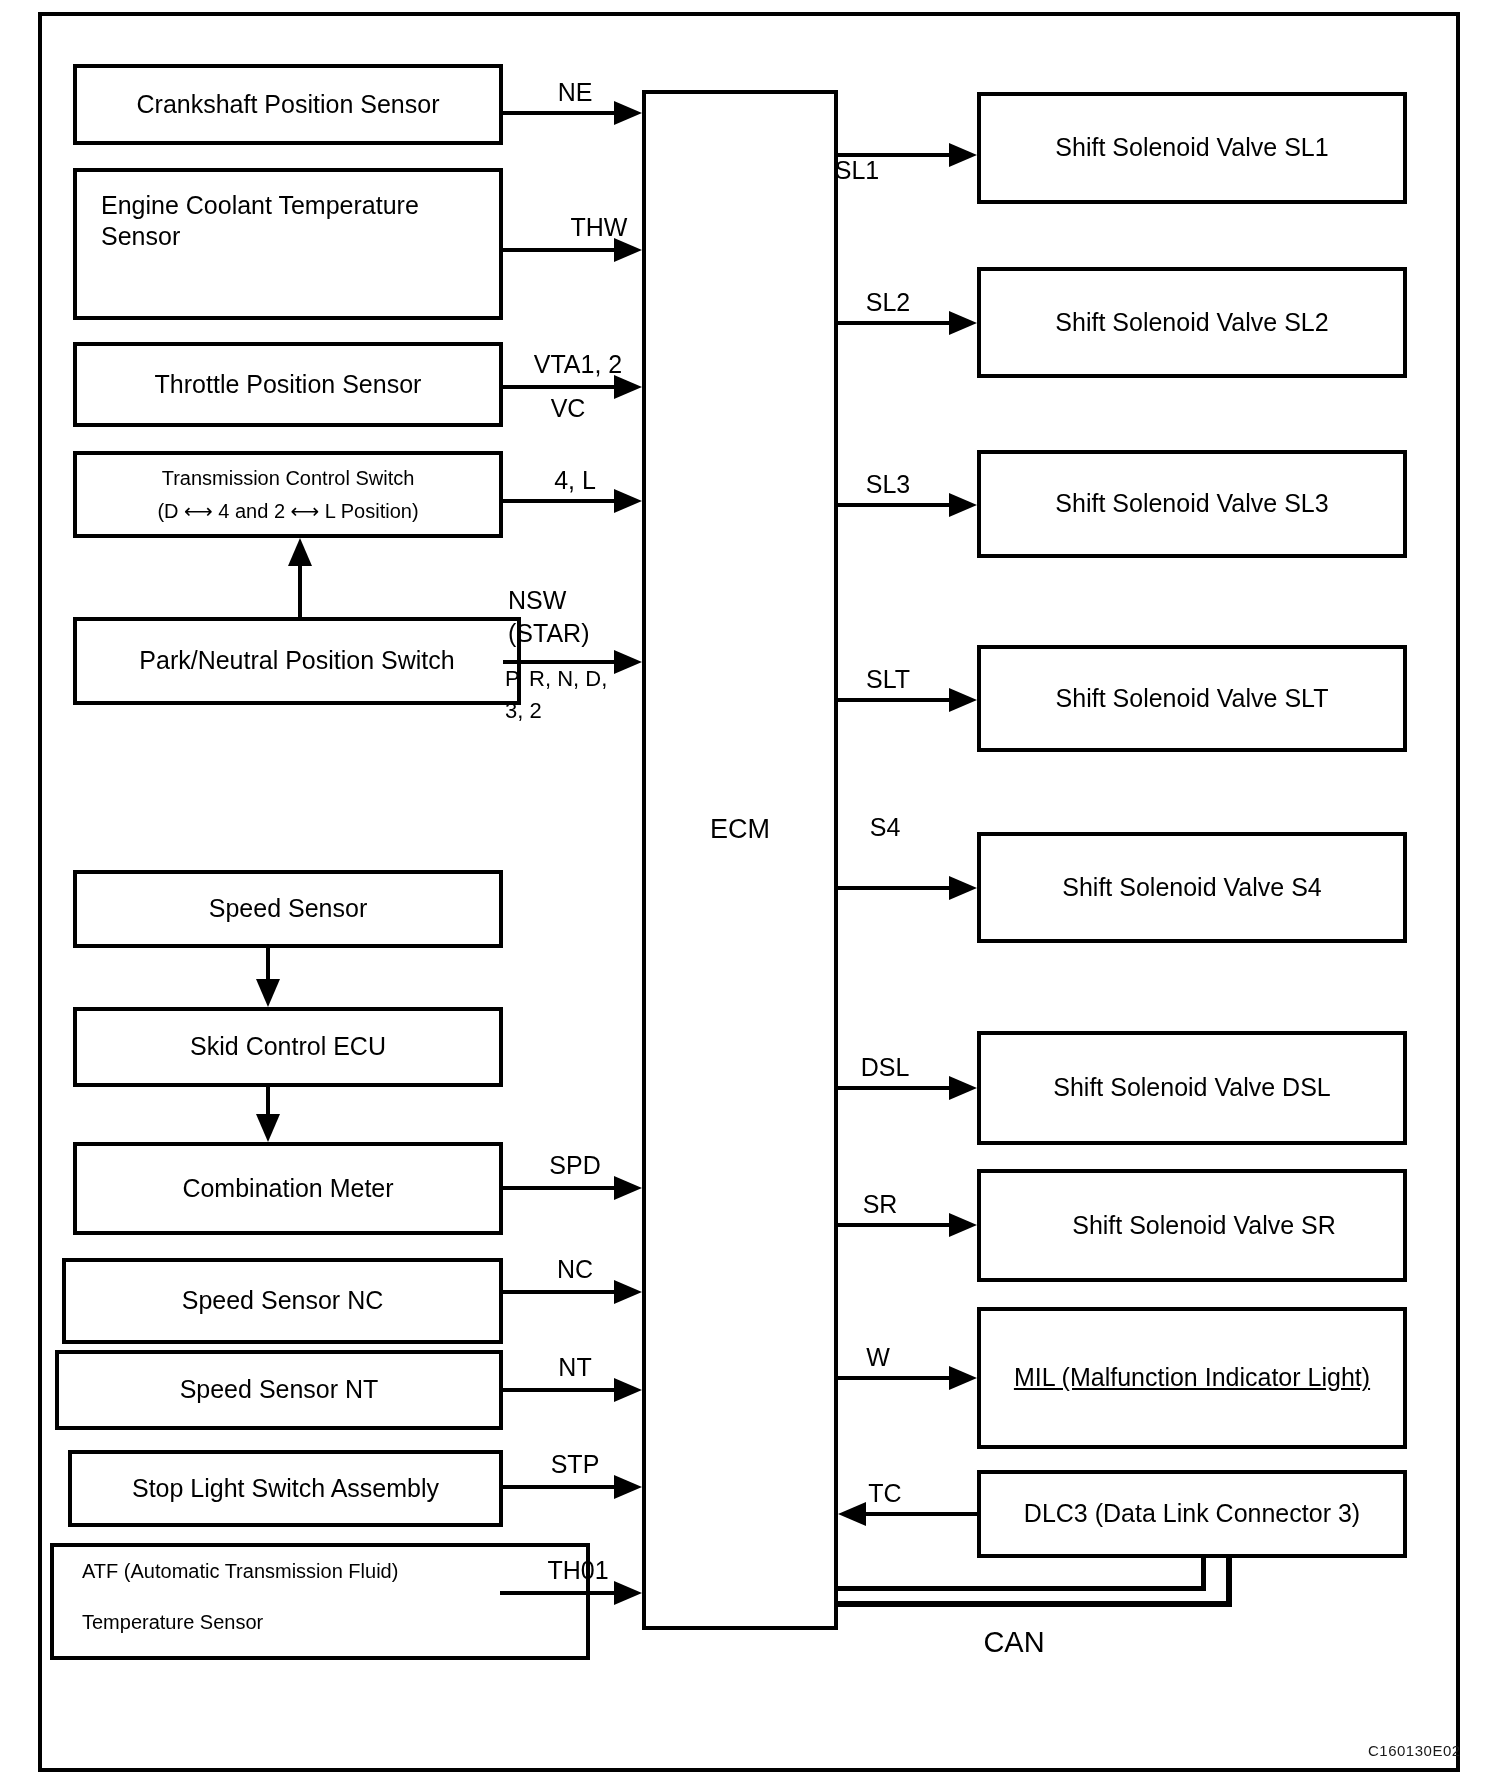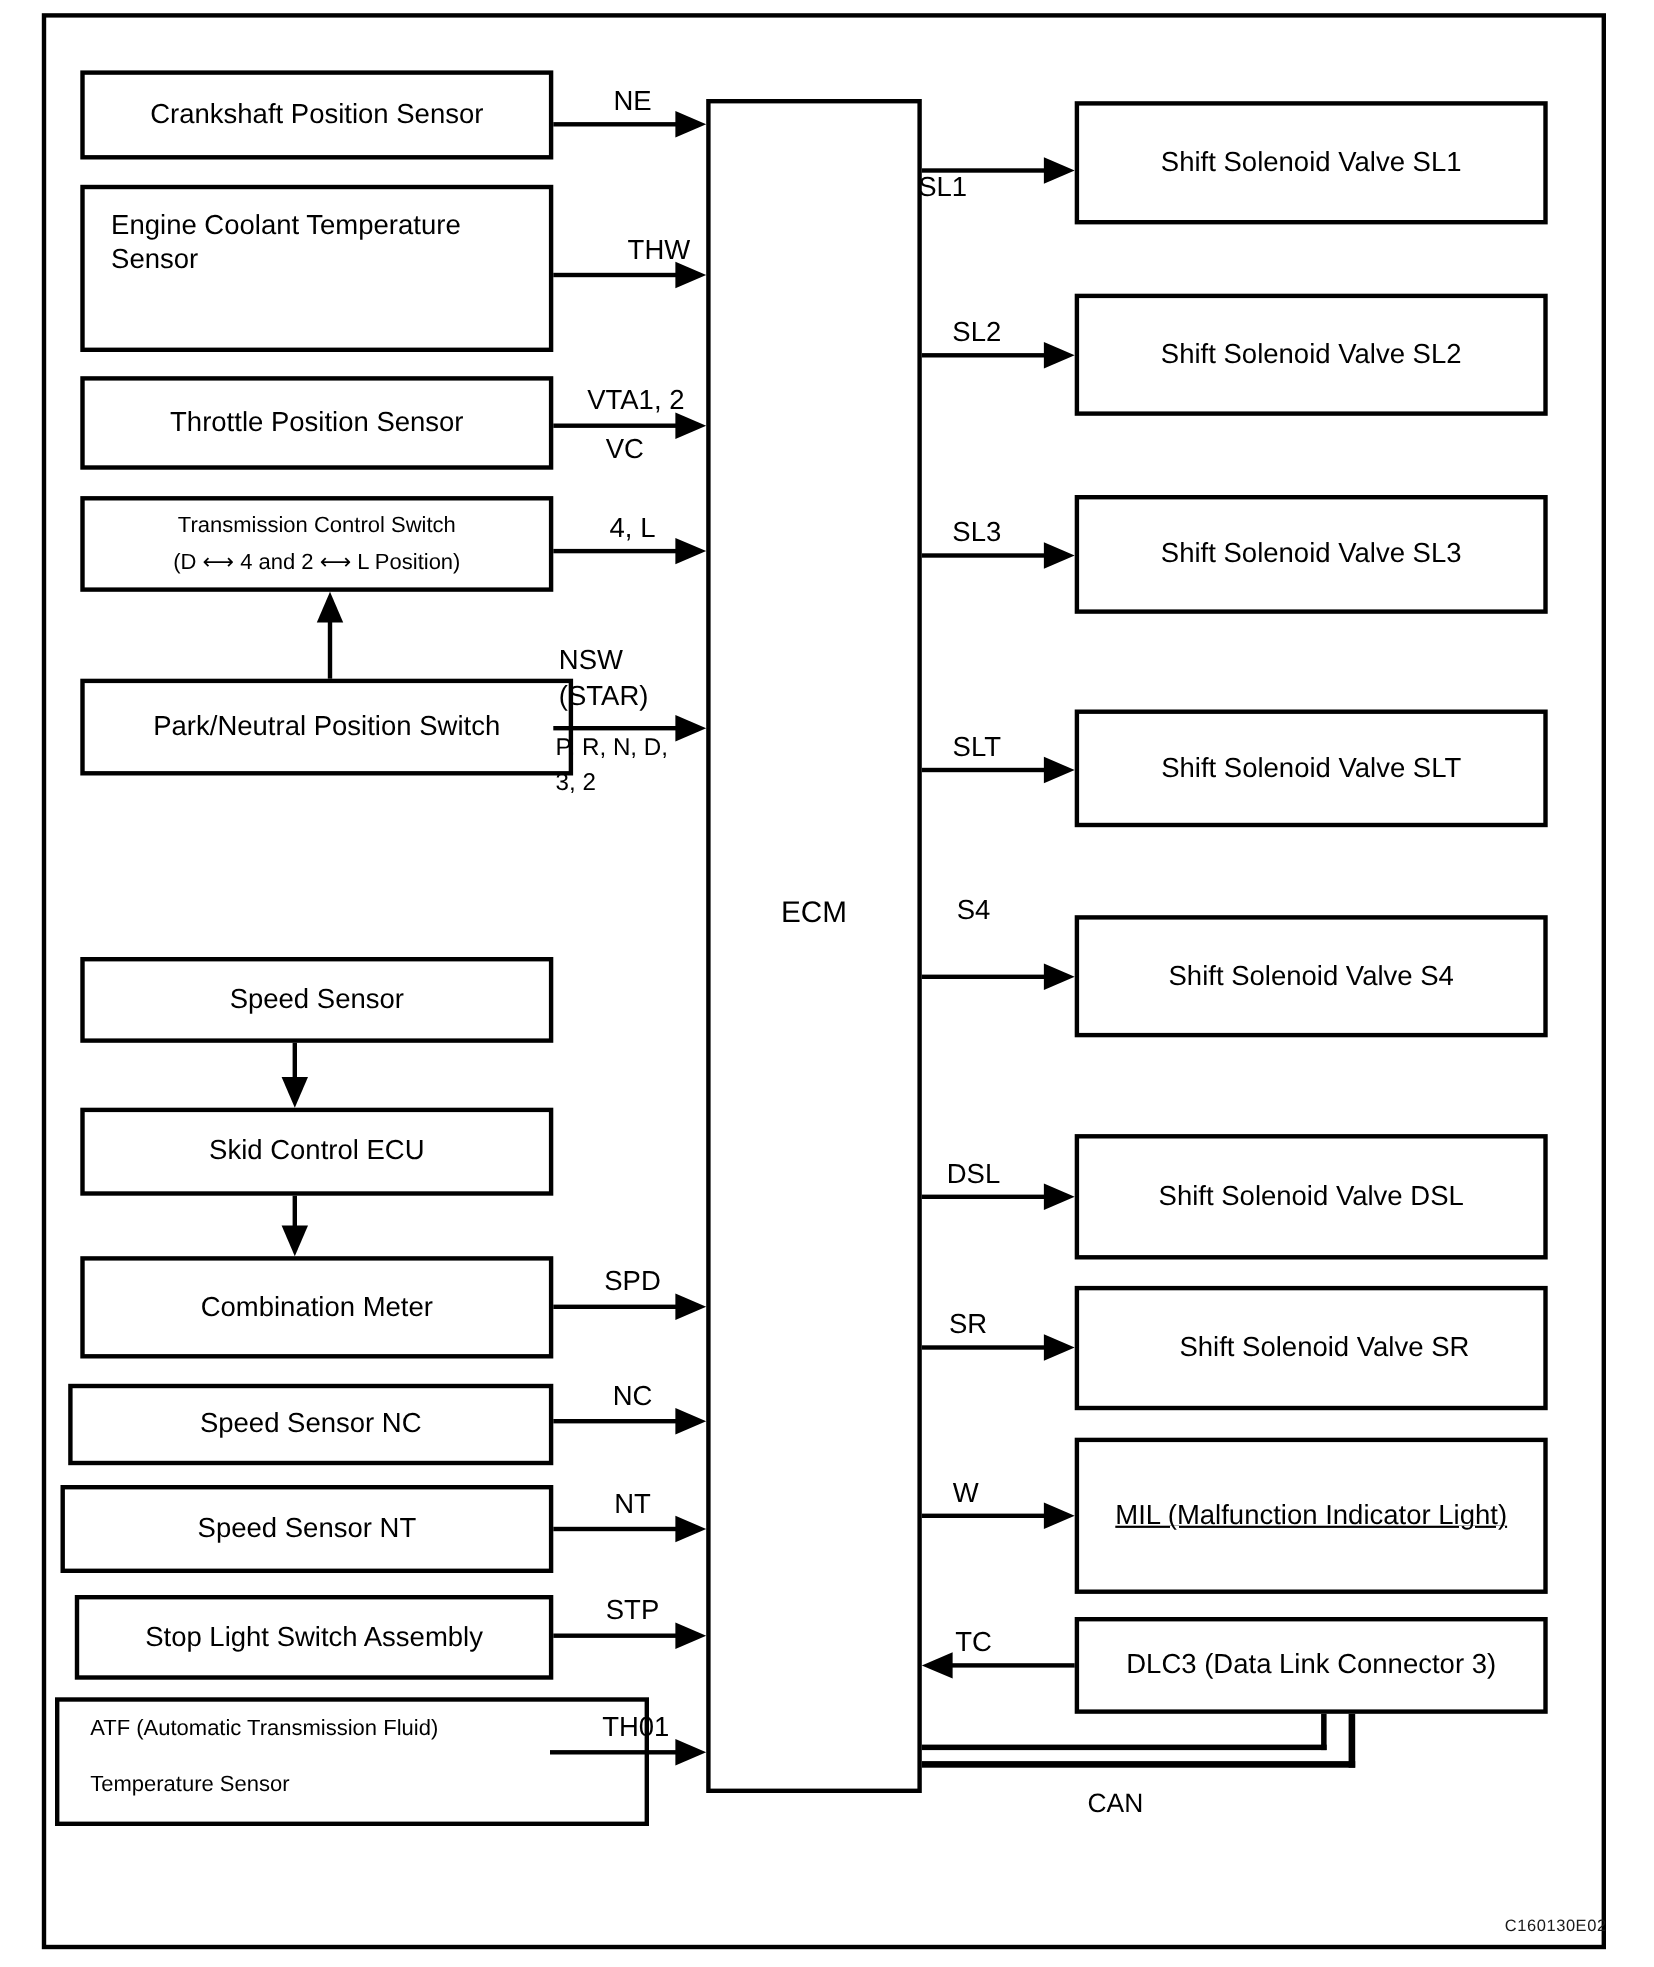--- a/index.html
+++ b/index.html
@@ -16,21 +16,21 @@
   .sig.c{transform:translateX(-50%);}
   .sig.sm{font-size:22px;}
   .hl{position:absolute;background:#000;height:4px;}
   .vl{position:absolute;background:#000;width:4px;}
   .ar{position:absolute;width:0;height:0;}
   .ar.r{border-top:12px solid transparent;border-bottom:12px solid transparent;border-left:28px solid #000;}
   .ar.l{border-top:12px solid transparent;border-bottom:12px solid transparent;border-right:28px solid #000;}
   .ar.u{border-left:12px solid transparent;border-right:12px solid transparent;border-bottom:28px solid #000;}
   .ar.d{border-left:12px solid transparent;border-right:12px solid transparent;border-top:28px solid #000;}
   .code{position:absolute;font-size:15px;color:#1a1a1a;letter-spacing:0.5px;}
-  .canlbl{position:absolute;font-size:24px;transform:translateX(-50%);}
+  .canlbl{position:absolute;font-size:29px;transform:translateX(-50%);}
   .ecmlbl{font-size:27px;}
 </style>
 </head>
 <body>
 
 <div class="stage">
   <div class="frame"></div>
 
   <div class="box" style="left:73px;top:64px;width:430px;height:81px;">
     <span>Crankshaft Position Sensor</span>
@@ -63,21 +63,21 @@
   </div>
 
   <div class="box" style="left:73px;top:1007px;width:430px;height:80px;">
     <span>Skid Control ECU</span>
   </div>
 
   <div class="box" style="left:73px;top:1142px;width:430px;height:93px;">
     <span>Combination Meter</span>
   </div>
 
-  <div class="box" style="left:62px;top:1258px;width:441px;height:74px;">
+  <div class="box" style="left:62px;top:1258px;width:441px;height:86px;">
     <span>Speed Sensor NC</span>
   </div>
 
   <div class="box" style="left:55px;top:1350px;width:448px;height:80px;">
     <span>Speed Sensor NT</span>
   </div>
 
   <div class="box" style="left:68px;top:1450px;width:435px;height:77px;">
     <span>Stop Light Switch Assembly</span>
   </div>

